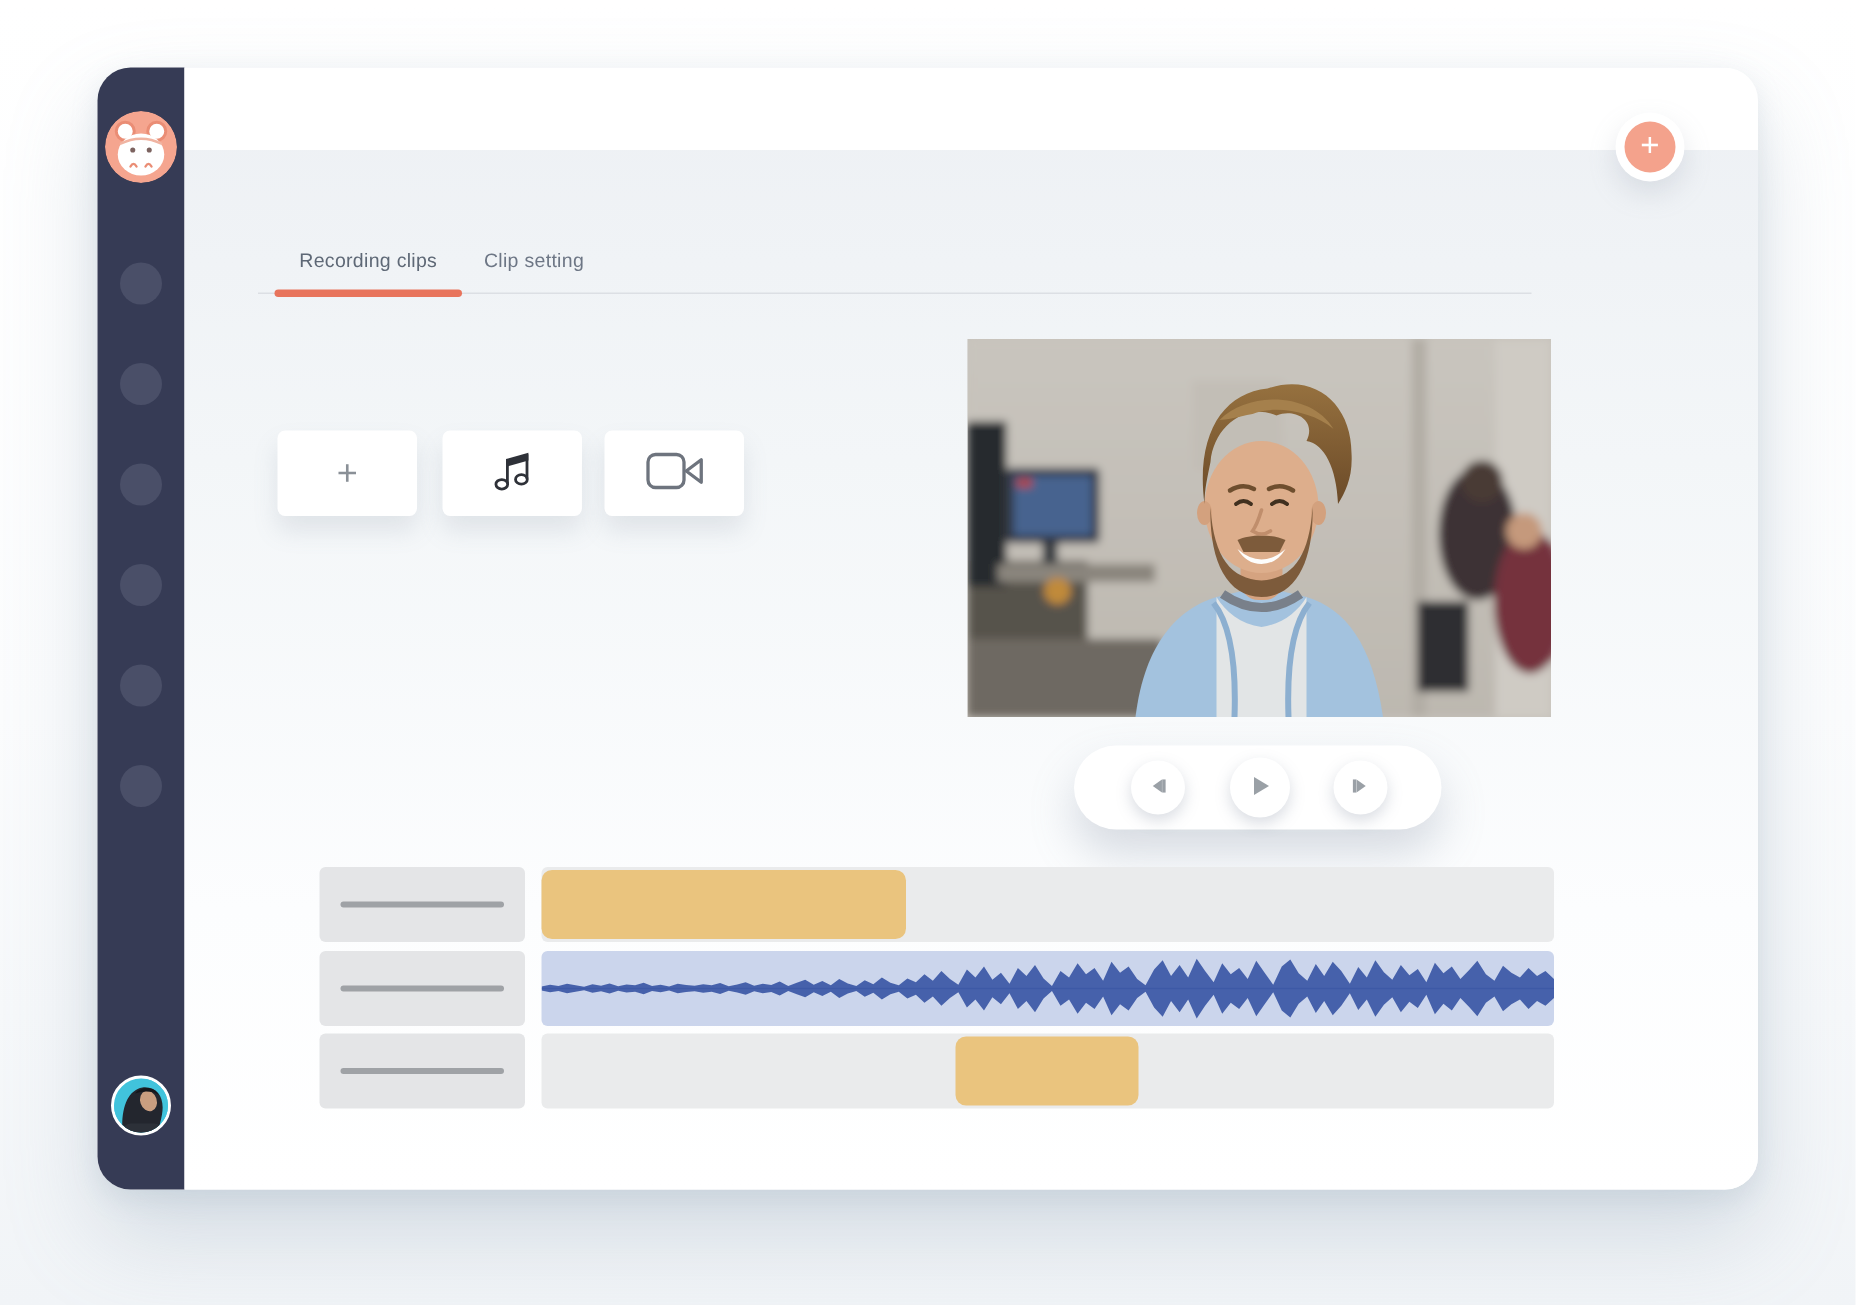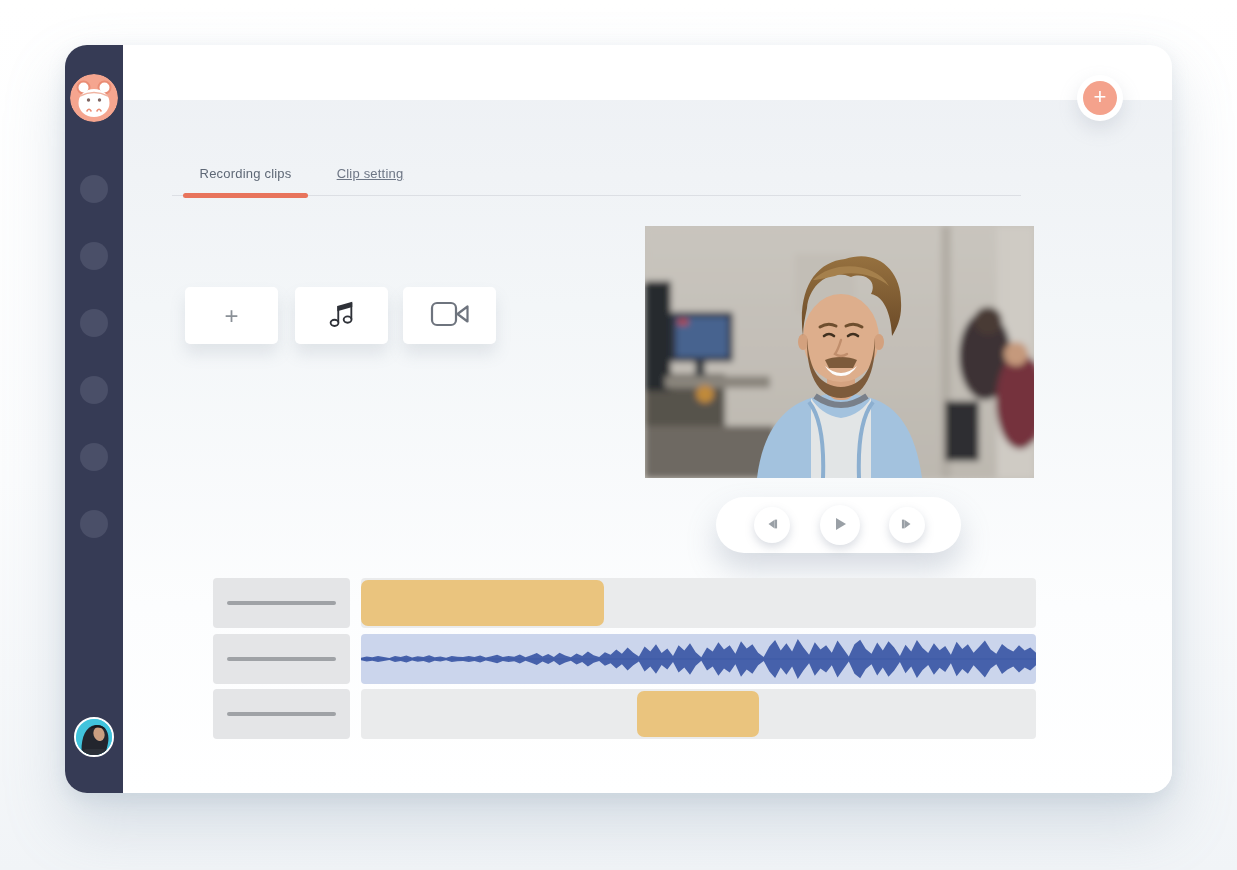--- a/index.html
+++ b/index.html
@@ -55,21 +55,21 @@
     display:flex; align-items:center; justify-content:center; padding-bottom:2px;
   }
 
   
   .tab {
     position:absolute; top:121px; font-size:13px; letter-spacing:.2px;
     text-align:center; cursor:pointer; color:#6d7685;
   }
   .tab.active { color:#5e6876; }
   .tab-recording { left:60px; width:125px; }
-  .tab-setting  { left:194px; width:106px;text-decoration:underline; }
+  .tab-setting  { left:180px; width:106px; }
   .tabs-divider { position:absolute; left:49px; top:150px; width:849px; height:1px; background:#dcdfe4; }
   .tab-underline {
     position:absolute; left:60px; top:148px; width:125px; height:5px;
     border-radius:3px; background:#e8745c;
   }
 
   
   .src-btn {
     position:absolute; top:242px; width:93px; height:57px; background:#fff;
     border:none; border-radius:5px; cursor:pointer;

